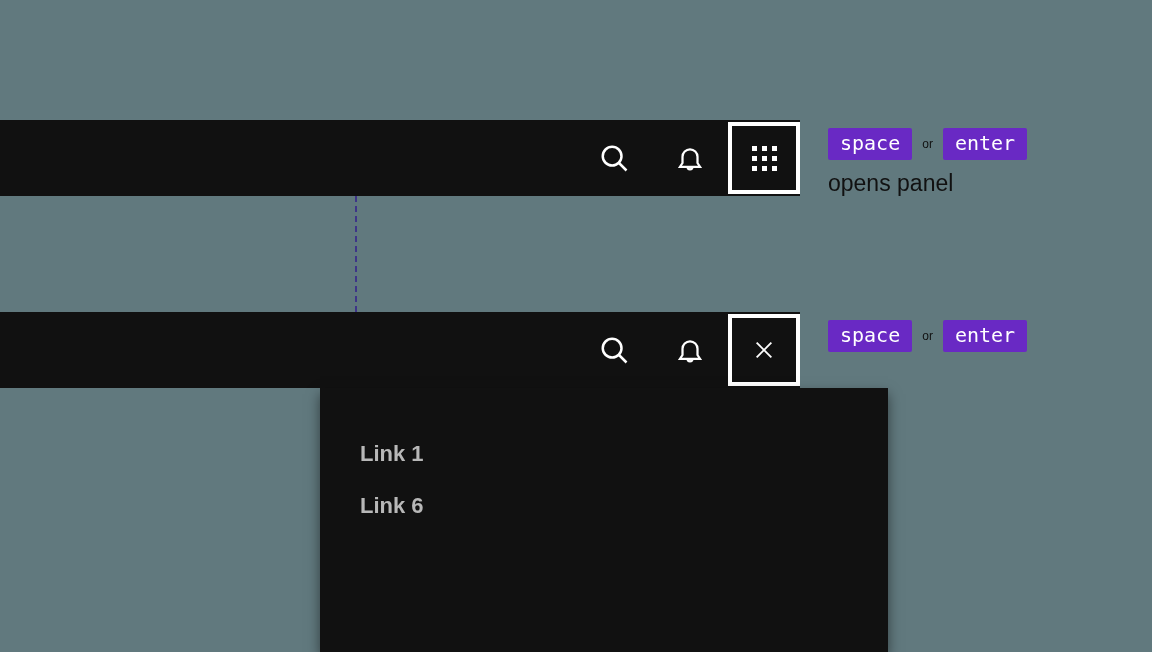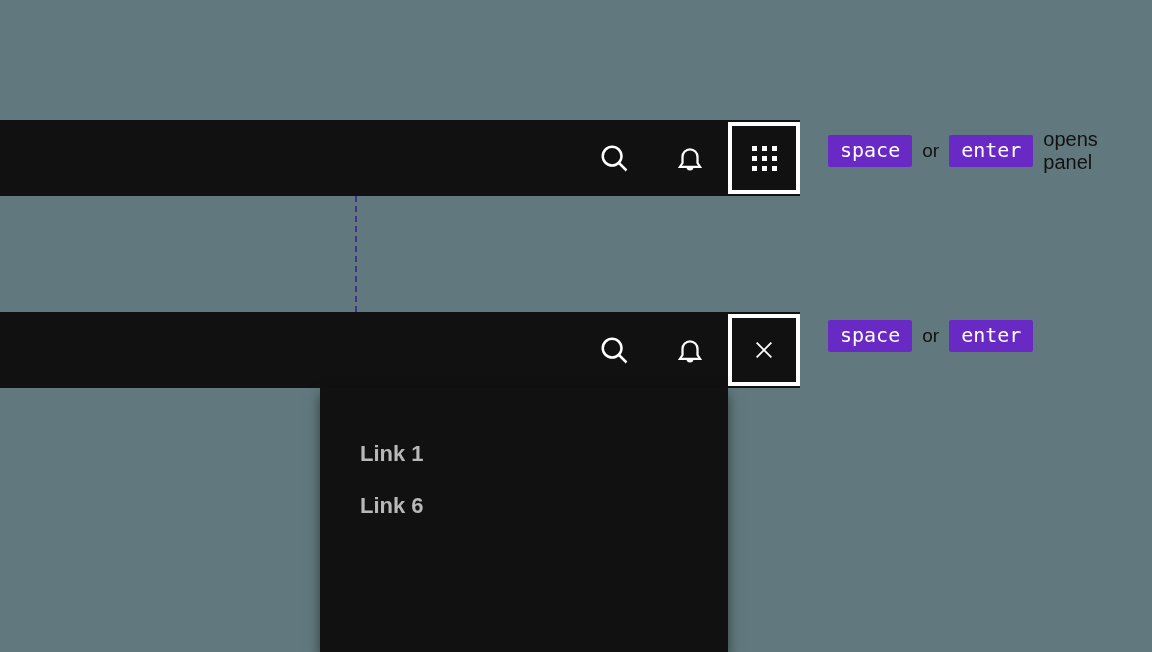--- a/index.html
+++ b/index.html
@@ -66,60 +66,60 @@
       background: #fff;
     }
     .close-x svg {
       width: 22px;
       height: 22px;
     }
     .annotation {
       position: absolute;
       left: 828px;
       display: flex;
-      flex-direction: row;
+      flex-direction: column;
       gap: 10px;
     }
     .annotation-1 { top: 128px; }
     .annotation-2 { top: 320px; }
     .key-row {
       display: flex;
       align-items: center;
       gap: 10px;
     }
     .key {
       background: #6929C4;
       color: #fff;
       padding: 5px 12px 7px 12px;
       font-family: "SFMono-Regular", Menlo, Consolas, monospace;
       font-size: 20px;
       border-radius: 2px;
       line-height: 1;
     }
     .or-text {
       color: #111;
-      font-size: 19px;
+      font-size: 12px;
       text-align: center;
     }
     .desc-text {
       color: #111;
-      font-size: 20px;
+      font-size: 23px;
     }
     .dashed-line {
       position: absolute;
       border-left: 2px dashed #3E3588;
       left: 355px;
       top: 196px;
       height: 116px;
     }
     .dropdown-panel {
       position: absolute;
       left: 320px;
       top: 388px;
-      width: 408px;
+      width: 568px;
       background: #111111;
       padding: 40px 40px 40px 40px;
       box-shadow: 0 6px 12px rgba(0,0,0,0.5);
       height: 264px;
       overflow: hidden;
     }
     .dropdown-panel .link-item {
       color: #B8B8B8;
       font-size: 22px;
       font-weight: 600;

